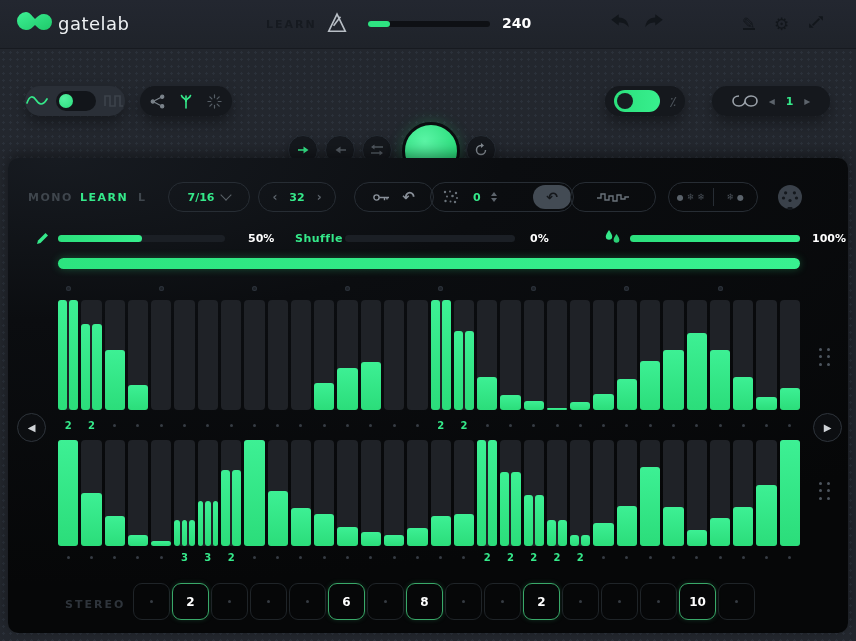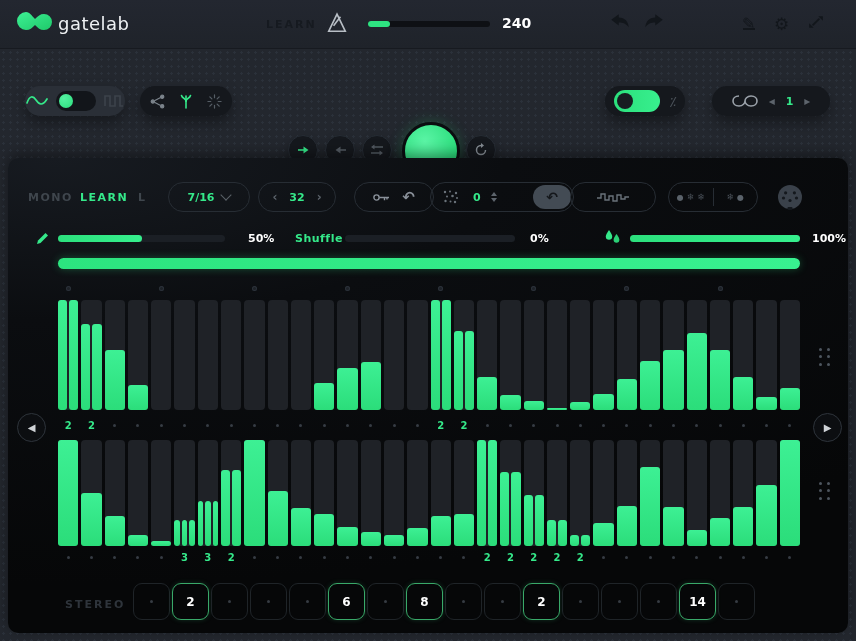--- a/index.html
+++ b/index.html
@@ -804,19 +804,19 @@
       <div class="pslot">
         <i></i>
       </div>
       <div class="pslot">
         <i></i>
       </div>
       <div class="pslot">
         <i></i>
       </div>
       <div class="pslot active">
-        <span>14</span>
+        <span>10</span>
       </div>
       <div class="pslot">
         <i></i>
       </div>
     </div>
 </div>
 
 </body></html>

